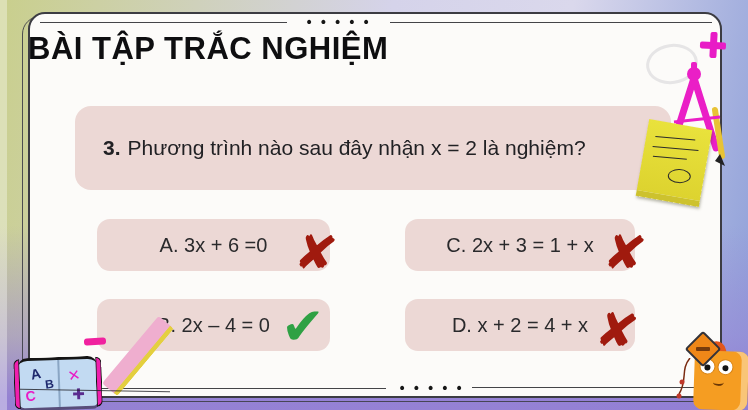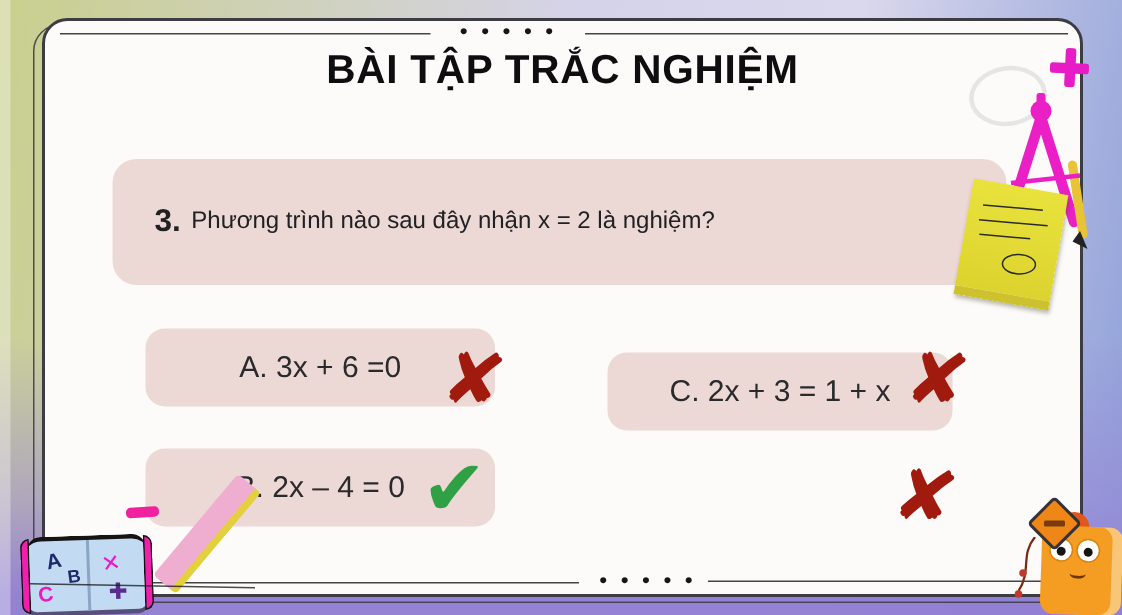--- a/index.html
+++ b/index.html
@@ -17,32 +17,32 @@
         linear-gradient(100deg, var(--bg-top-left) 0%, #d5d3ea 48%, var(--bg-top-right) 70%, var(--bg-bottom-right) 100%);}
   .bg-left-sheen{position:absolute;left:0;top:0;width:7px;height:100%;background:rgba(255,255,255,0.35);}
   .card-ghost{position:absolute;left:22px;top:16px;width:696px;height:386px;border:1.5px solid rgba(62,62,72,0.9);
       border-radius:18px;background:transparent;z-index:1;}
   .card{position:absolute;left:28px;top:12px;width:694px;height:386px;background:var(--card-bg);
       border:2px solid var(--card-border);border-radius:17px;z-index:2;}
   
   .orn-line{position:absolute;height:0;border-top:1.5px solid rgba(35,35,40,0.85);z-index:3;}
   .orn-dots{position:absolute;font-size:14px;letter-spacing:6px;color:#161616;z-index:3;font-family:"DejaVu Sans",sans-serif;}
   
-  .title{position:absolute;left:28px;top:31px;width:694px;text-align:center;font-size:27px;font-weight:700;
+  .title{position:absolute;left:28px;top:31px;width:694px;font-size:31px;font-weight:700;
       color:#0e0e10;letter-spacing:0.5px;z-index:3;}
   
   .question-box{position:absolute;left:75px;top:106px;width:596px;height:84px;background:var(--box-pink);
       border-radius:16px;display:flex;align-items:center;padding-left:28px;z-index:3;}
   .question-box .q-num{font-weight:700;font-size:21px;color:var(--text-dark);margin-right:7px;}
-  .question-box .q-text{font-size:16px;color:var(--text-dark);}
+  .question-box .q-text{font-size:21px;color:var(--text-dark);}
   
   .option{position:absolute;width:233px;height:52px;background:var(--box-pink);border-radius:13px;
       display:flex;align-items:center;justify-content:center;font-size:20px;color:#2a2a2c;z-index:3;cursor:pointer;}
   .opt-a{left:97px;top:219px;align-items:center;}
-  .opt-c{left:405px;top:219px;width:230px;margin-top:16px;}
+  .opt-c{left:405px;top:219px;width:230px;}
   .opt-b{left:97px;top:299px;}
   .opt-d{left:405px;top:299px;width:230px;}
   .mark{position:absolute;line-height:1;font-weight:700;z-index:4;font-family:"DejaVu Sans",sans-serif;}
   .mark.bad{color:var(--x-red);font-size:50px;}
   .mark.good{color:var(--check-green);font-size:52px;}
   .mark-a{left:295px;top:228px;transform:rotate(8deg);}
   .mark-c{left:604px;top:228px;transform:rotate(8deg);}
   .mark-b{left:281px;top:300px;}
   .mark-d{left:596px;top:306px;transform:rotate(10deg);}
   
@@ -123,20 +123,23 @@
 
   <div class="option opt-a">
     <span>A. 3x + 6 =0</span>
   </div>
   <div class="option opt-c">
     <span>C. 2x + 3 = 1 + x</span>
   </div>
   <div class="option opt-b">
     <span>B. 2x – 4 = 0</span>
   </div>
+  <div class="option opt-d">
+    <span>D. x + 2 = 4 + x</span>
+  </div>
 
   <span class="mark bad mark-a">✘</span>
   <span class="mark bad mark-c">✘</span>
   <span class="mark good mark-b">✔</span>
   <span class="mark bad mark-d">✘</span>
 
   <div class="faint-circle"></div>
   <div class="plus-icon">
       <div class="h"></div>
       <div class="v"></div>

